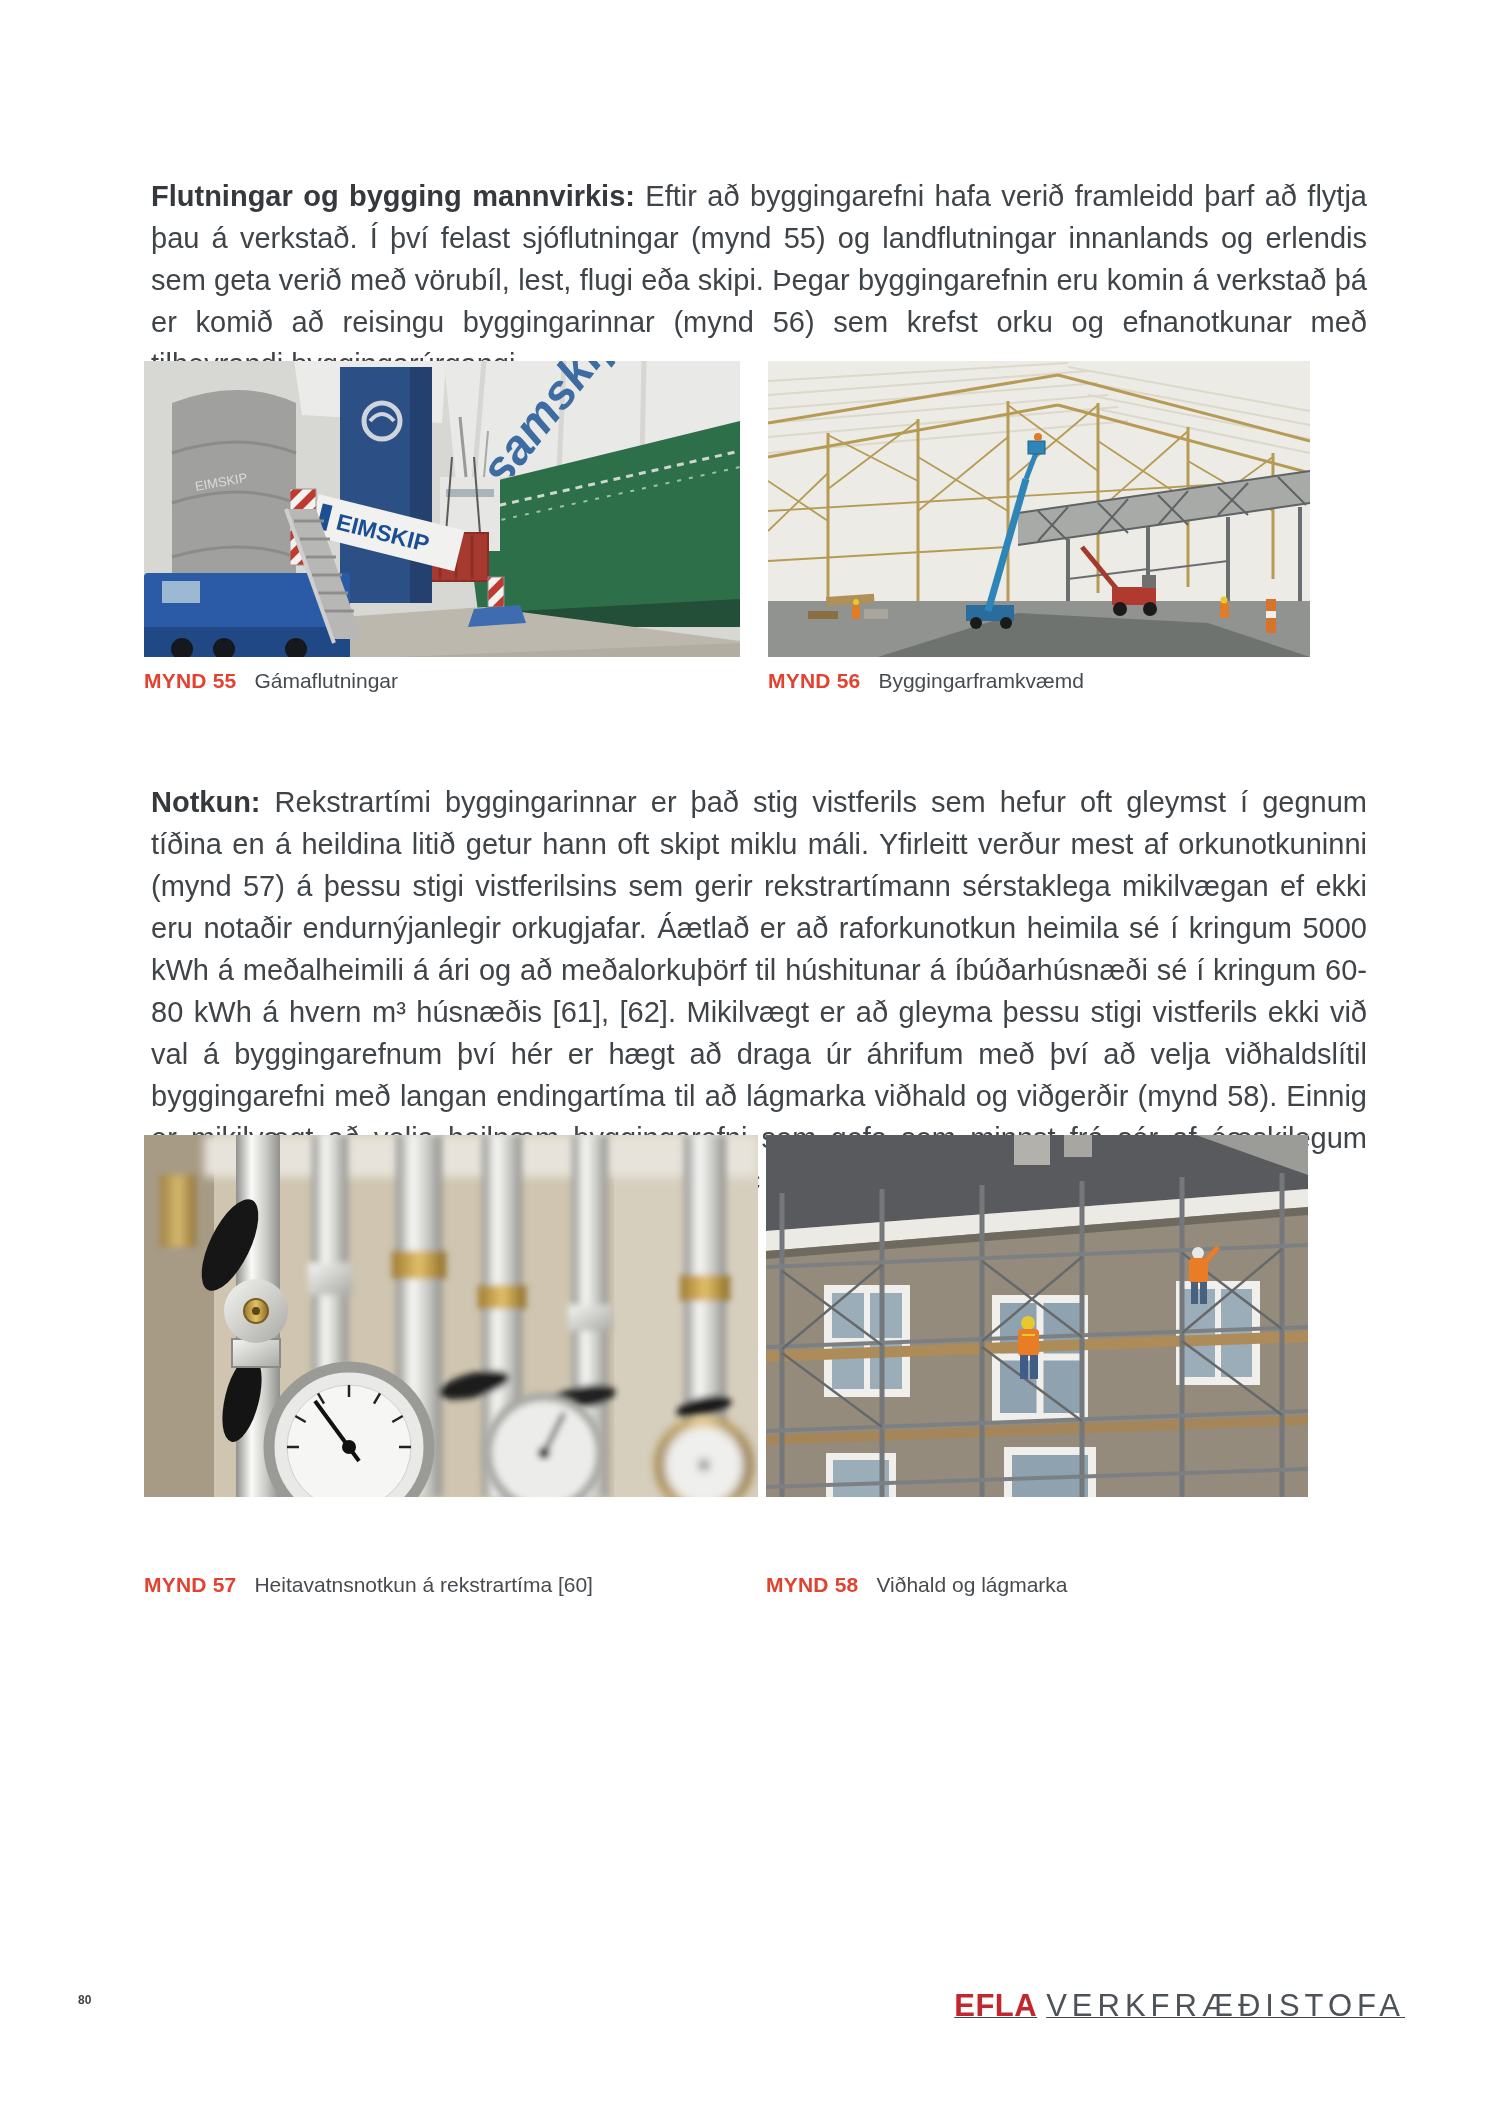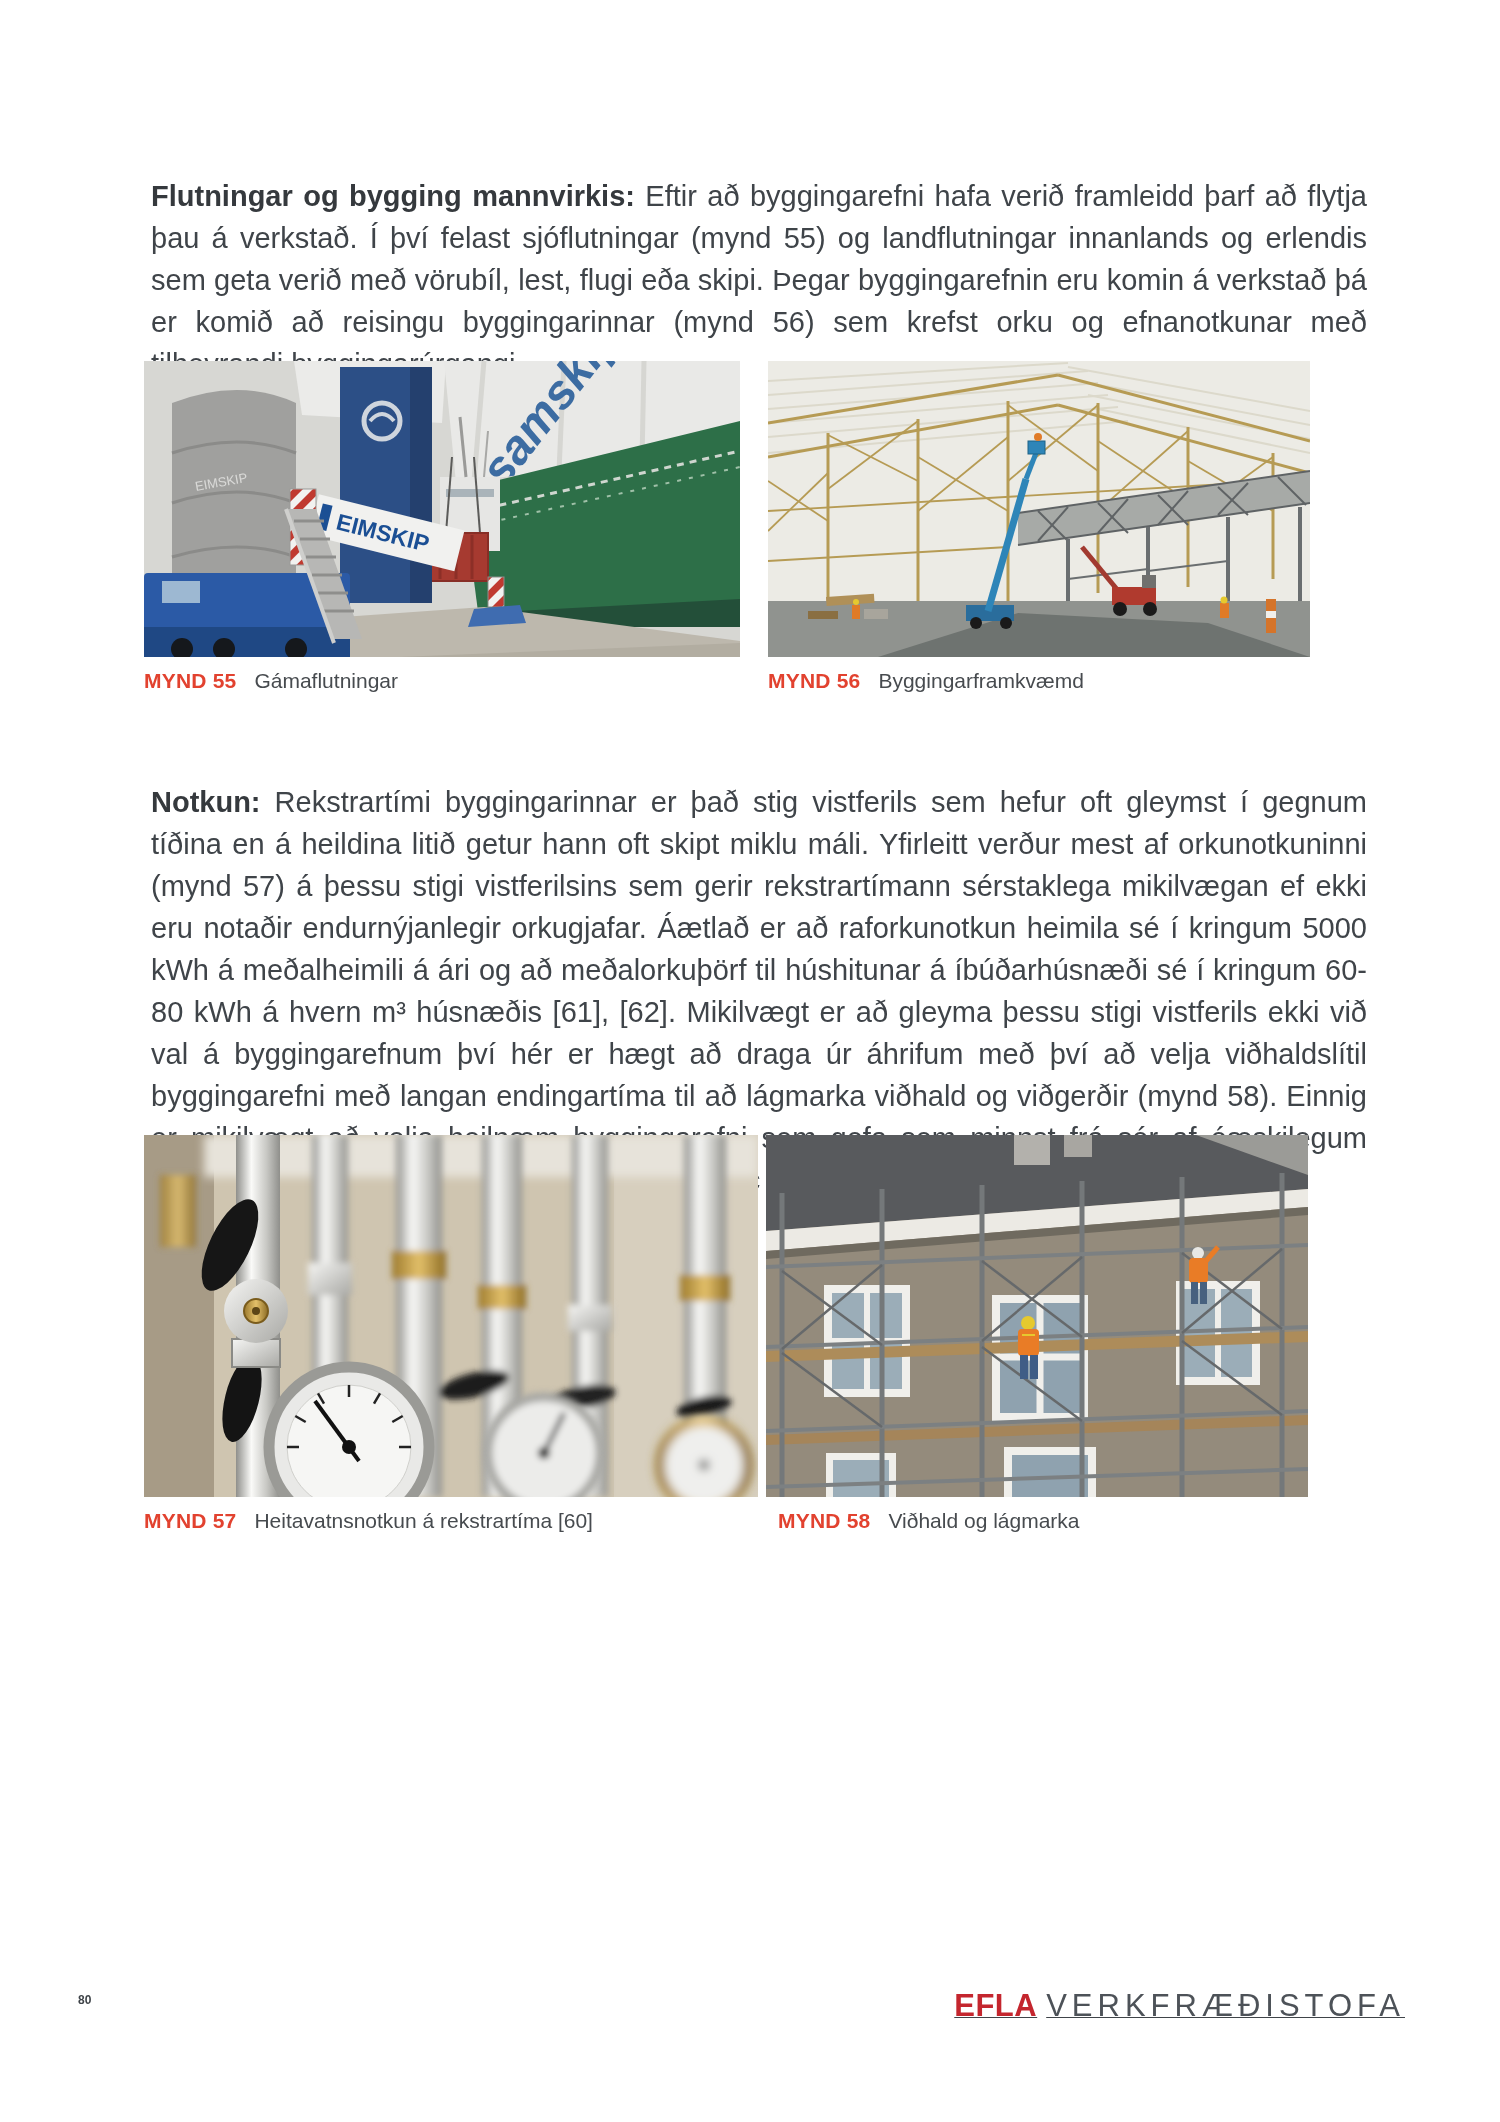--- a/index.html
+++ b/index.html
@@ -400,21 +400,21 @@
           <circle cx="432" cy="118" r="6" fill="#e8e8e4"></circle>
           <rect x="423" y="123" width="19" height="25" rx="4" fill="#e97c26"></rect>
           <line x1="440" y1="126" x2="452" y2="112" stroke="#e97c26" stroke-width="5"></line>
           <rect x="425" y="147" width="7" height="22" fill="#47617f"></rect>
           <rect x="434" y="147" width="7" height="22" fill="#47617f"></rect>
         </g>
       </svg>
     </div>
   </div>
 
-  <div class="cap-row" style="top:1509px;gap:12px;">
+  <div class="cap-row" style="top:1573px;">
     <div class="cap" style="width:614px;margin-right:8px;"><span class="cap-label">MYND 57</span><span class="cap-text">Heitavatnsnotkun á rekstrartíma [60]</span></div>
     <div class="cap" style="width:542px;"><span class="cap-label">MYND 58</span><span class="cap-text">Viðhald og lágmarka</span></div>
   </div>
 
   <div class="page-number">80</div>
   <div class="footer-logo"><span class="brand">EFLA</span><span class="brand-suffix">VERKFRÆÐISTOFA</span></div>
 
 </div>
 
 </body></html>

